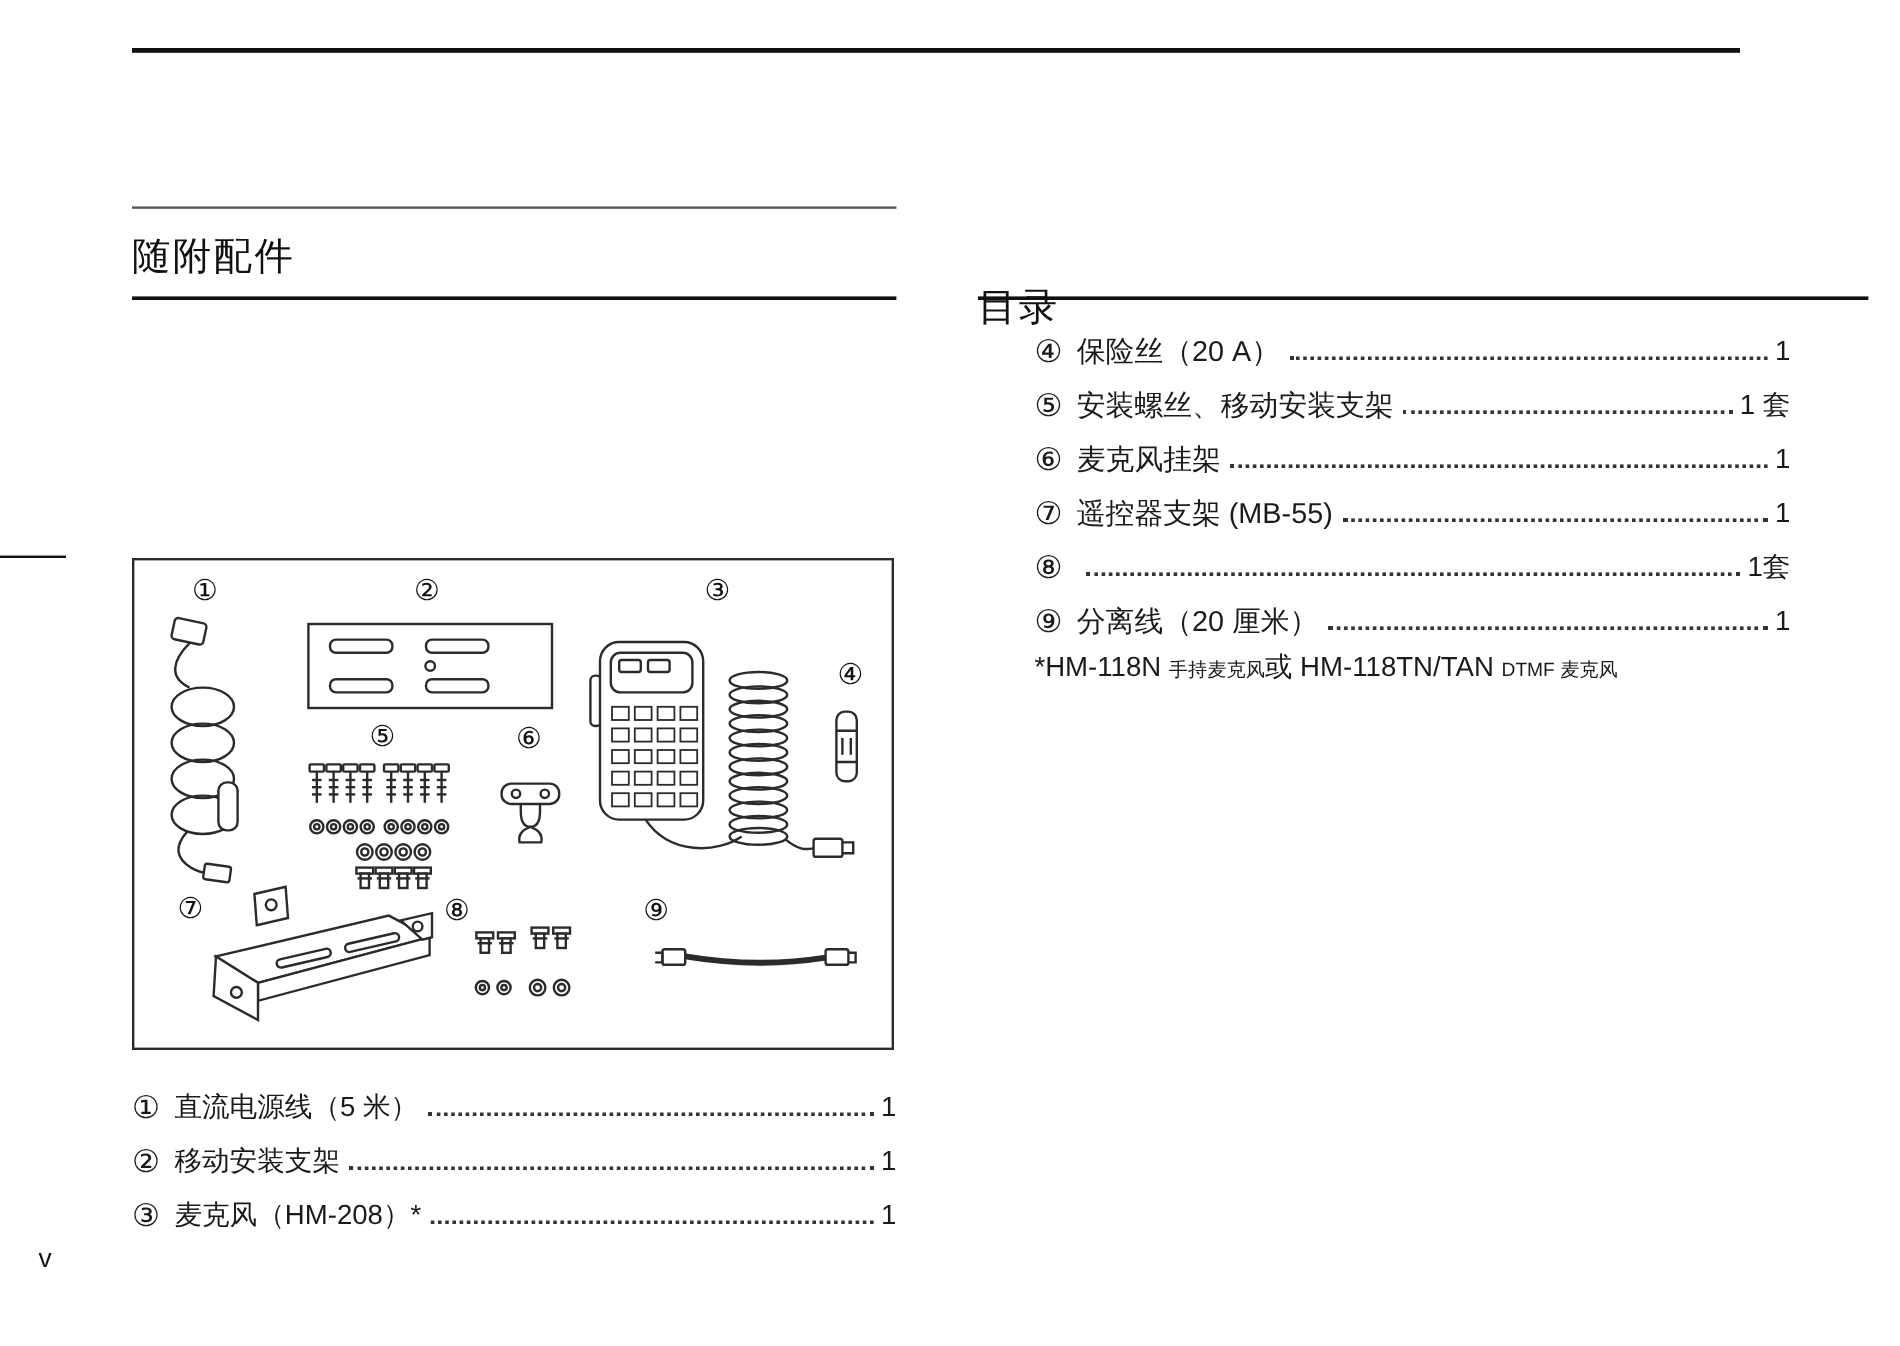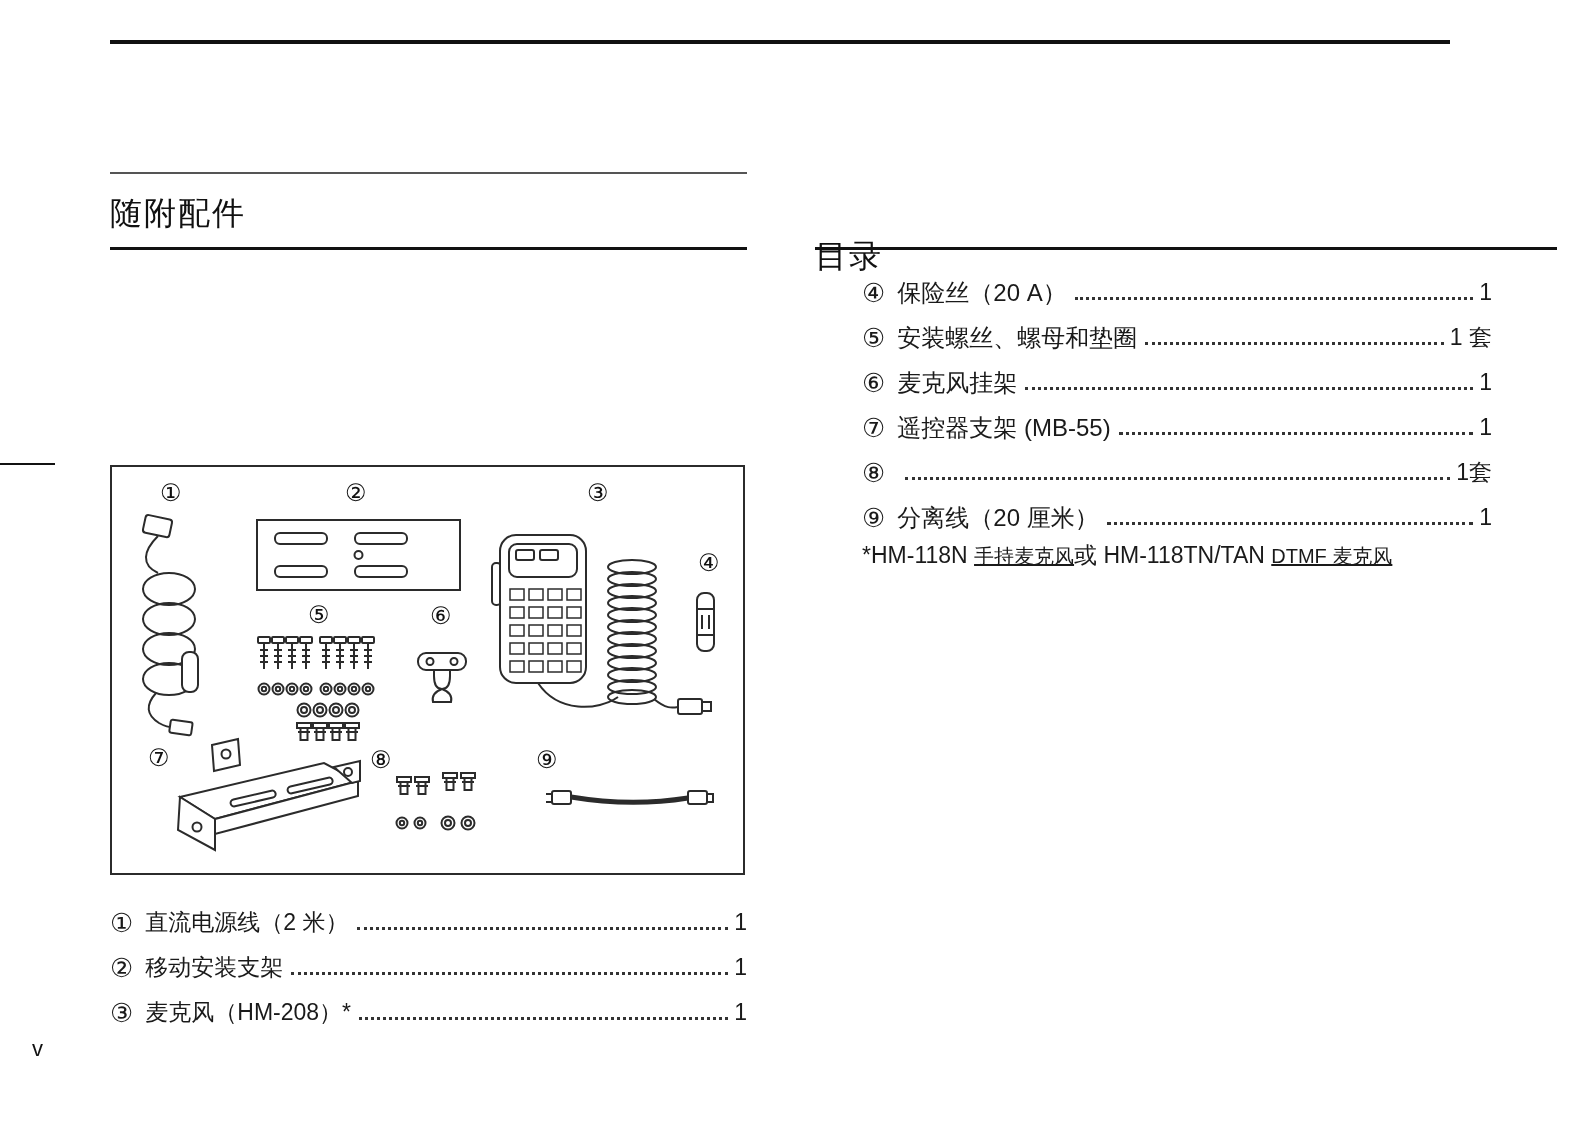--- a/index.html
+++ b/index.html
@@ -53,21 +53,21 @@
     line-height: 1;
   }
   .note {
     position: absolute;
     left: 862px; top: 534px;
     width: 700px;
     font-size: 23px;
     line-height: 1.85;
     color: #1a1a1a;
   }
-  .note .small { font-size: 20px; text-decoration: underline; }
+  .note .small { font-size: 16px; }
   .note .indent { padding-left: 16px; display: block; }
   .page-num {
     position: absolute;
     left: 32px; top: 1036px;
     font-size: 22px;
     color: #111;
   }
   .tab-mark { position: absolute; left: 0; top: 463px; width: 55px; height: 2px; background: #111; }
 </style>
 </head>
@@ -260,21 +260,21 @@
   <span class="dlabel" style="left:196px; top:136px;">⑤</span>
   <span class="dlabel" style="left:318px; top:137px;">⑥</span>
   <span class="dlabel" style="left:36px; top:279px;">⑦</span>
   <span class="dlabel" style="left:258px; top:281px;">⑧</span>
   <span class="dlabel" style="left:424px; top:281px;">⑨</span>
 </div>
 
 <div class="list" style="left:110px; top:900px; width:637px;">
   <div class="item">
     <span class="num">①</span>
-    <span class="label">直流电源线（2 米）</span>
+    <span class="label">直流电源线（5 米）</span>
     <span class="leader"></span>
     <span class="qty">1</span>
   </div>
   <div class="item">
     <span class="num">②</span>
     <span class="label">移动安装支架</span>
     <span class="leader"></span>
     <span class="qty">1</span>
   </div>
   <div class="item">
@@ -287,21 +287,21 @@
 
 <div class="list right" style="left:862px; top:270px; width:630px;">
   <div class="item">
     <span class="num">④</span>
     <span class="label">保险丝（20 A）</span>
     <span class="leader"></span>
     <span class="qty">1</span>
   </div>
   <div class="item">
     <span class="num">⑤</span>
-    <span class="label">安装螺丝、螺母和垫圈</span>
+    <span class="label">安装螺丝、移动安装支架</span>
     <span class="leader"></span>
     <span class="qty">1 套</span>
   </div>
   <div class="item">
     <span class="num">⑥</span>
     <span class="label">麦克风挂架</span>
     <span class="leader"></span>
     <span class="qty">1</span>
   </div>
   <div class="item">

